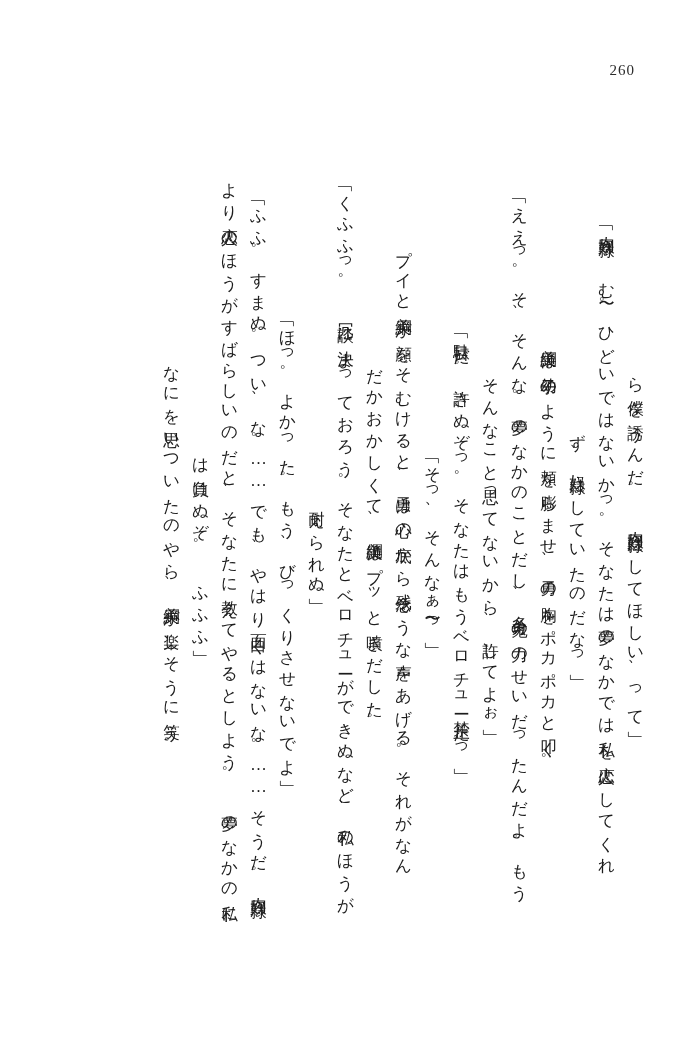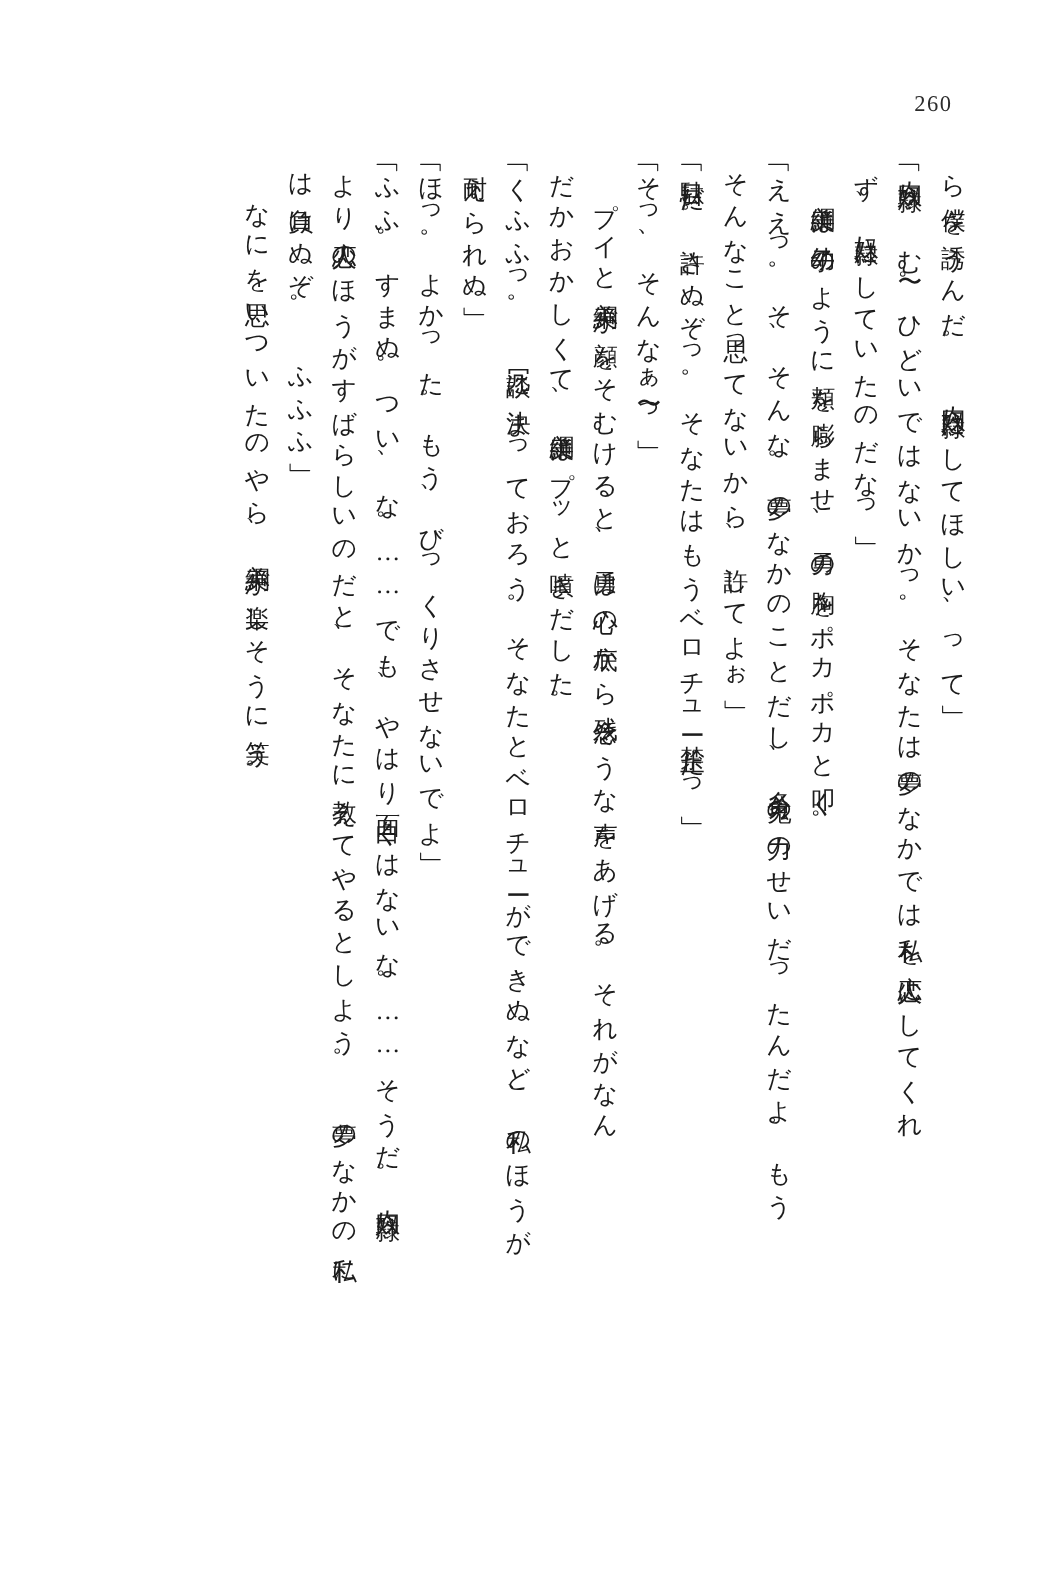--- a/index.html
+++ b/index.html
@@ -12,20 +12,21 @@
     background: #ffffff;
     font-family: "Liberation Serif", "DejaVu Serif", serif;
     color: #1a1a1a;
     overflow: hidden;
   }
   .page {
     position: relative;
     width: 695px;
     height: 1050px;
     box-sizing: border-box;
+    text-align: center;
   }
   .page-number {
     position: absolute;
     top: 62px;
     right: 60px;
     font-size: 15px;
     letter-spacing: 1px;
     color: #2b2b2b;
     font-family: "Liberation Serif", "DejaVu Serif", serif;
   }

